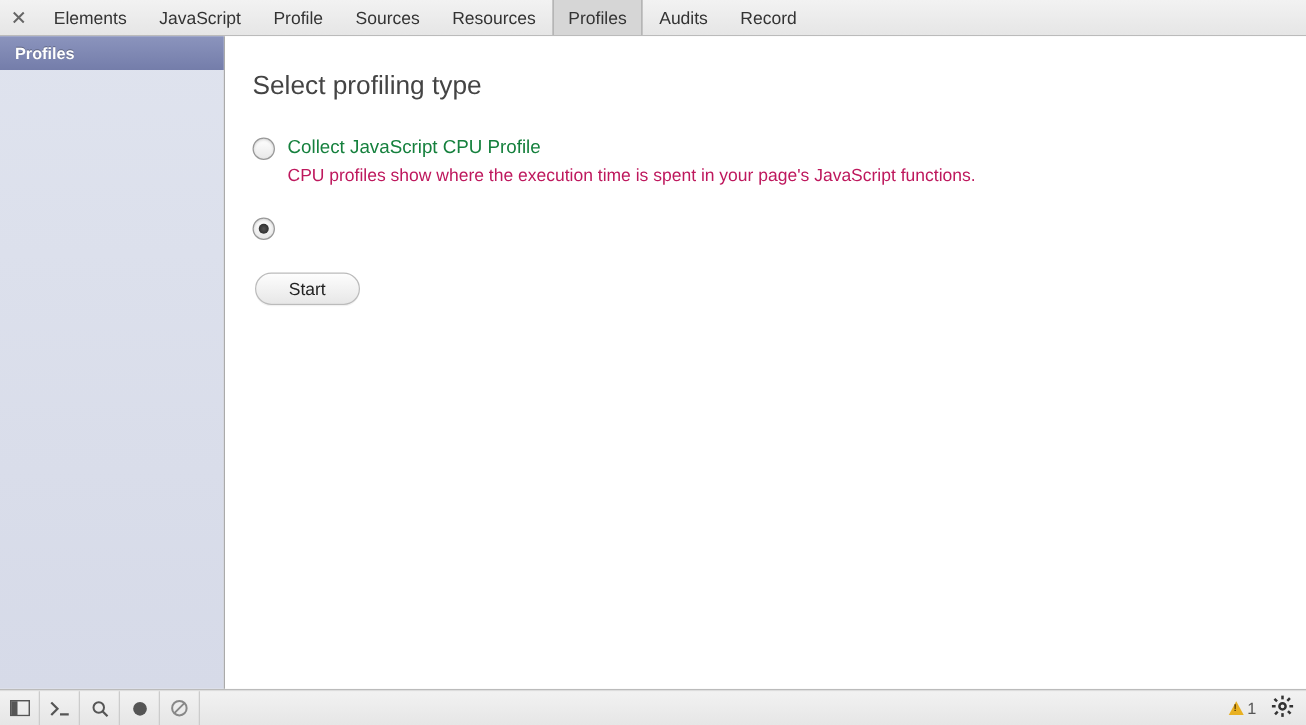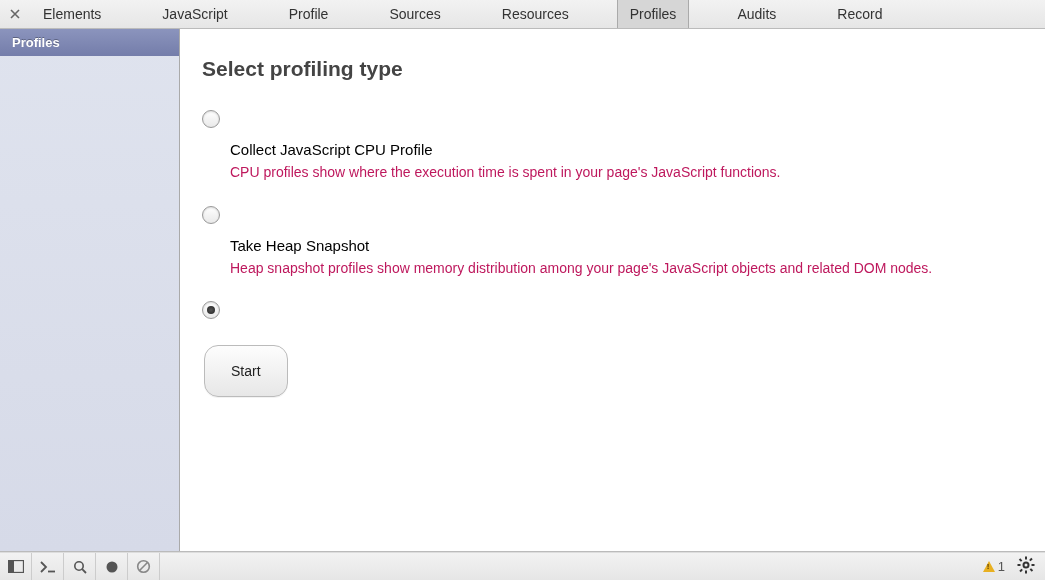--- a/index.html
+++ b/index.html
@@ -28,21 +28,20 @@
       display: flex;
       align-items: center;
       justify-content: center;
       color: #555;
       font-size: 14px;
       cursor: pointer;
     }
     .topbar .tabs {
       display: flex;
       align-items: stretch;
-      gap: 35px;
     }
     .topbar .tab {
       padding: 0 12px;
       display: flex;
       align-items: center;
       font-size: 14px;
       color: #333;
       cursor: pointer;
       border: 1px solid transparent;
       border-top: none;
@@ -75,21 +74,21 @@
       text-shadow: 0 -1px 0 rgba(0,0,0,0.3);
     }
     .main {
       flex: 1;
       padding: 28px 22px;
       overflow: auto;
       background: #fff;
     }
     .main-heading {
       font-size: 21px;
-      font-weight: bold;
+      font-weight: normal;
       color: #444;
       margin-bottom: 28px;
     }
     .option {
       display: flex;
       align-items: flex-start;
       margin-bottom: 22px;
     }
     .radio {
       width: 18px;
@@ -111,35 +110,34 @@
       width: 8px;
       height: 8px;
       background: radial-gradient(#555, #222);
       border-radius: 50%;
     }
     .option-body {
       flex: 1;
     }
     .option-title {
       font-size: 15px;
-      color: #000000;
+      color: #15803d;
       margin-bottom: 5px;
       cursor: pointer;
-      margin-top: 32px;
     }
     .option-desc {
       font-size: 14px;
       color: #be185d;
       line-height: 1.4;
       max-width: 790px;
     }
     .start-btn {
       margin-top: 4px;
       margin-left: 2px;
-      padding: 17px 26px;
+      padding: 4px 26px;
       font-size: 14px;
       border: 1px solid #bbb;
       border-radius: 14px;
       background: linear-gradient(#fdfdfd, #e7e7e7);
       cursor: pointer;
       box-shadow: 0 1px 0 rgba(0,0,0,0.05);
       color: #222;
       font-family: inherit;
     }
     
@@ -229,27 +227,20 @@
     <div class="main-heading">Select profiling type</div>
 
     <div class="option">
       <div class="radio"></div>
       <div class="option-body">
         <div class="option-title">Collect JavaScript CPU Profile</div>
         <div class="option-desc">CPU profiles show where the execution time is spent in your page's JavaScript functions.</div>
       </div>
     </div>
 
-    <div class="option">
-      <div class="radio"></div>
-      <div class="option-body">
-        <div class="option-title">Take Heap Snapshot</div>
-        <div class="option-desc">Heap snapshot profiles show memory distribution among your page's JavaScript objects and related DOM nodes.</div>
-      </div>
-    </div>
 
     <div class="option">
       <div class="radio selected"></div>
       <div class="option-body">
       </div>
     </div>
 
     <button class="start-btn">Start</button>
   </div>
 </div>

